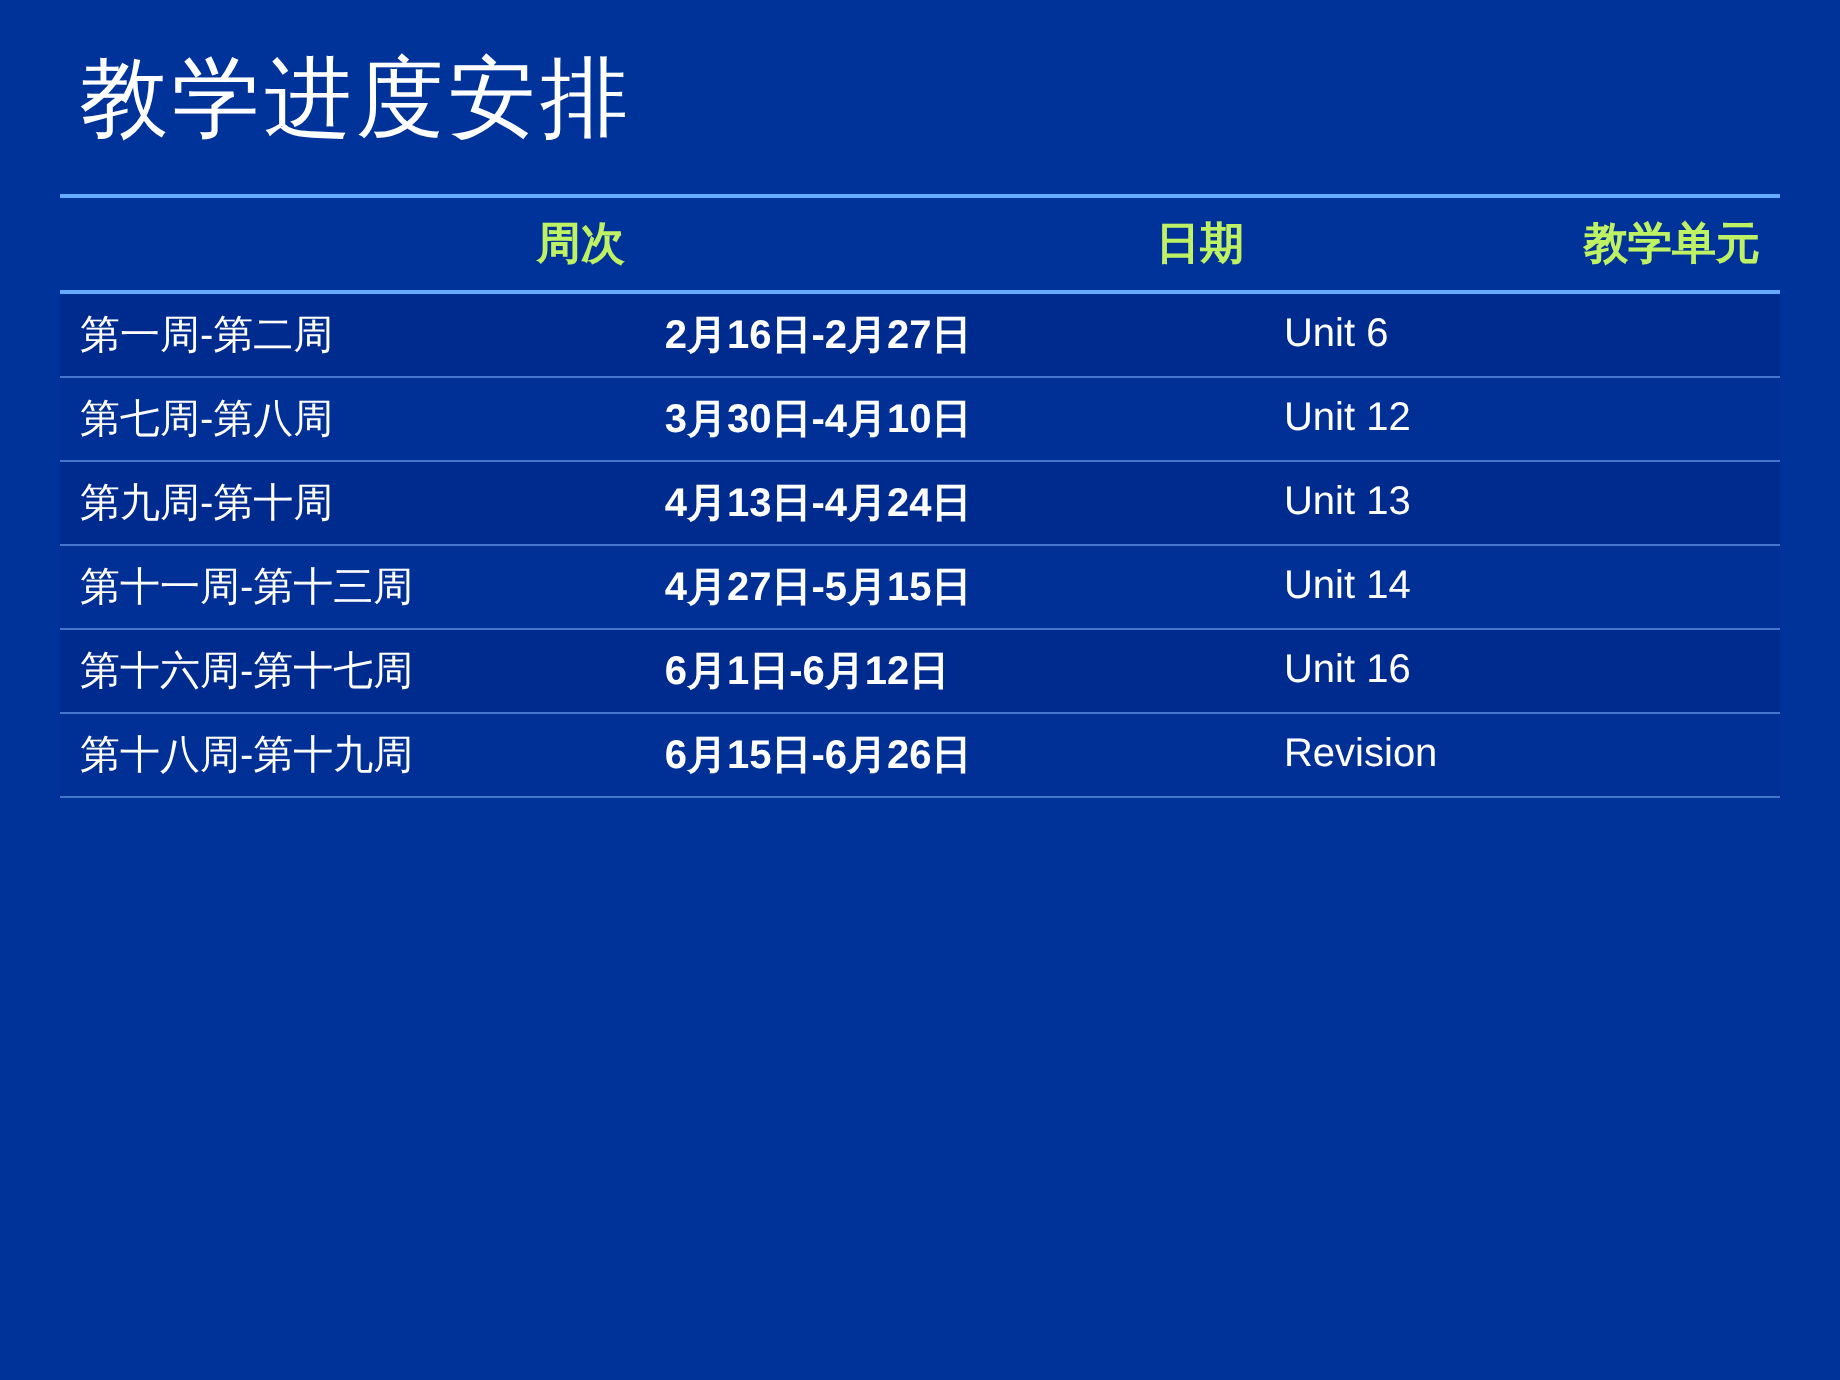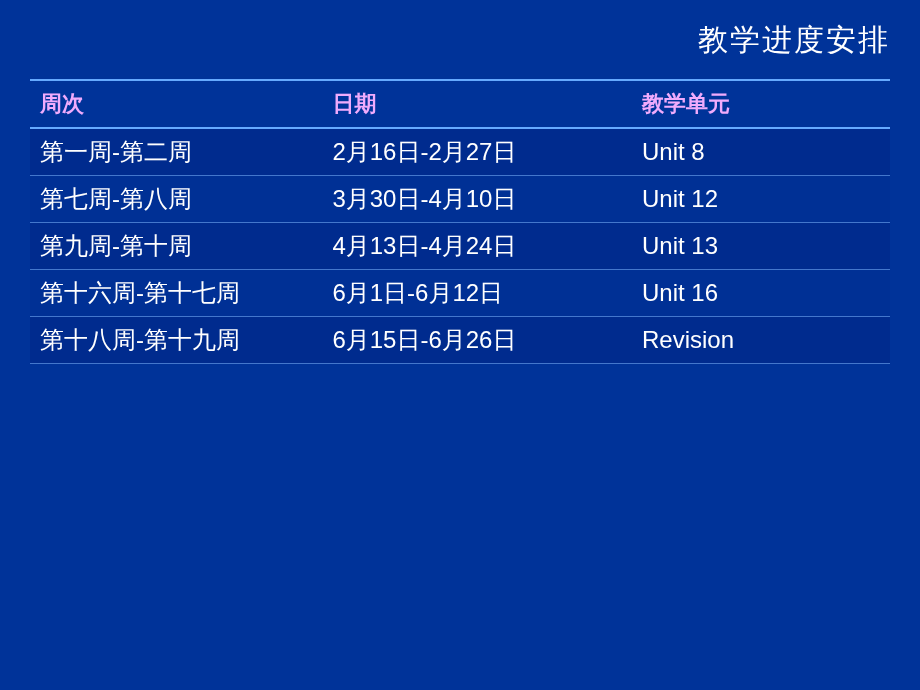--- a/index.html
+++ b/index.html
@@ -18,71 +18,70 @@
 
     .page-container {
       width: 920px;
       height: 690px;
       background-color: #003399;
       padding: 20px 30px;
     }
 
     .page-title {
       color: #ffffff;
-      font-size: 30px;
+      font-size: 44px;
       font-weight: normal;
       margin-bottom: 18px;
       padding-left: 10px;
       letter-spacing: 2px;
-      text-align: right;
     }
 
     .schedule-table {
       width: 100%;
       border-collapse: collapse;
       table-layout: fixed;
     }
 
     .schedule-table col.col-week {
       width: 34%;
     }
     .schedule-table col.col-date {
       width: 36%;
     }
     .schedule-table col.col-unit {
       width: 30%;
     }
 
     .schedule-table thead tr th {
-      color: #f0abfc;
+      color: #bef264;
       font-size: 22px;
       font-weight: bold;
       padding: 8px 10px;
-      text-align: left;
+      text-align: right;
       border-bottom: 2px solid #66aaff;
     }
 
     .schedule-table tbody tr td {
       color: #ffffff;
-      font-size: 24px;
+      font-size: 20px;
       padding: 7px 10px;
       border-bottom: 1px solid #4477cc;
       vertical-align: middle;
     }
 
     .schedule-table tbody tr:nth-child(odd) {
       background-color: rgba(0, 0, 80, 0.15);
     }
 
     .schedule-table tbody tr:nth-child(even) {
       background-color: rgba(0, 0, 80, 0.05);
     }
 
     .col-date-cell {
-      font-weight: normal;
+      font-weight: bold;
       font-size: 21px;
     }
 
     .header-row th {
       border-top: 2px solid #66aaff;
       border-bottom: 2px solid #66aaff;
     }
   </style>
 </head>
 <body>
@@ -100,31 +99,36 @@
       <tr class="header-row">
         <th>周次</th>
         <th>日期</th>
         <th>教学单元</th>
       </tr>
     </thead>
     <tbody id="table-body">
     <tr>
           <td>第一周-第二周</td>
           <td class="col-date-cell">2月16日-2月27日</td>
-          <td>Unit 8</td>
+          <td>Unit 6</td>
         </tr>
         <tr>
           <td>第七周-第八周</td>
           <td class="col-date-cell">3月30日-4月10日</td>
           <td>Unit 12</td>
         </tr>
         <tr>
           <td>第九周-第十周</td>
           <td class="col-date-cell">4月13日-4月24日</td>
           <td>Unit 13</td>
+        </tr>
+        <tr>
+          <td>第十一周-第十三周</td>
+          <td class="col-date-cell">4月27日-5月15日</td>
+          <td>Unit 14</td>
         </tr>
         <tr>
           <td>第十六周-第十七周</td>
           <td class="col-date-cell">6月1日-6月12日</td>
           <td>Unit 16</td>
         </tr>
         <tr>
           <td>第十八周-第十九周</td>
           <td class="col-date-cell">6月15日-6月26日</td>
           <td>Revision</td>

